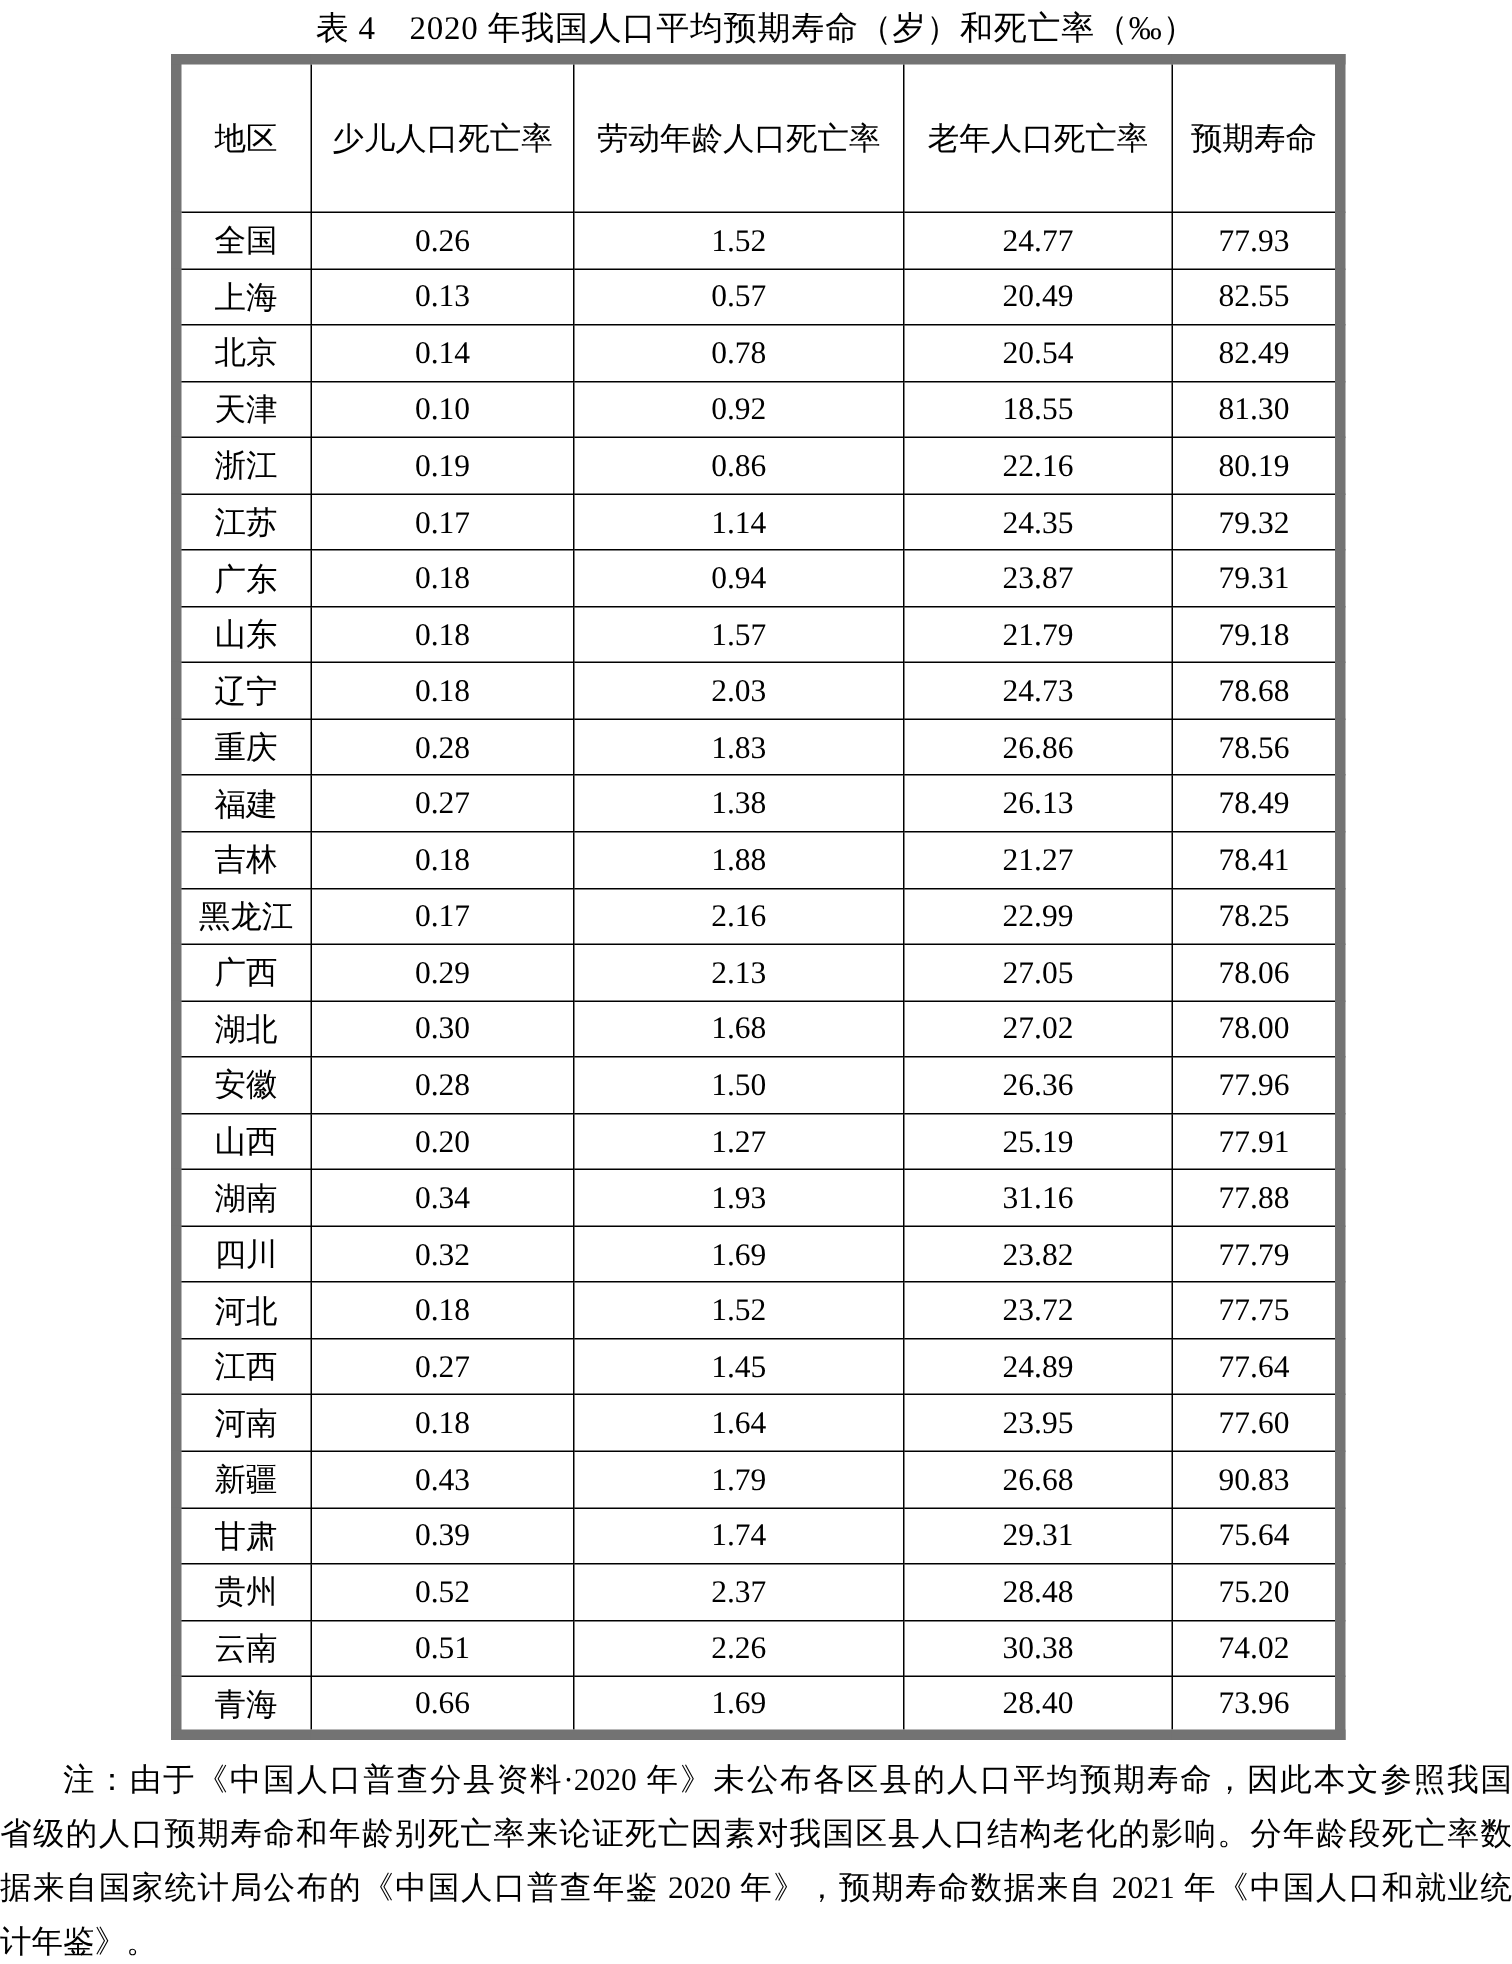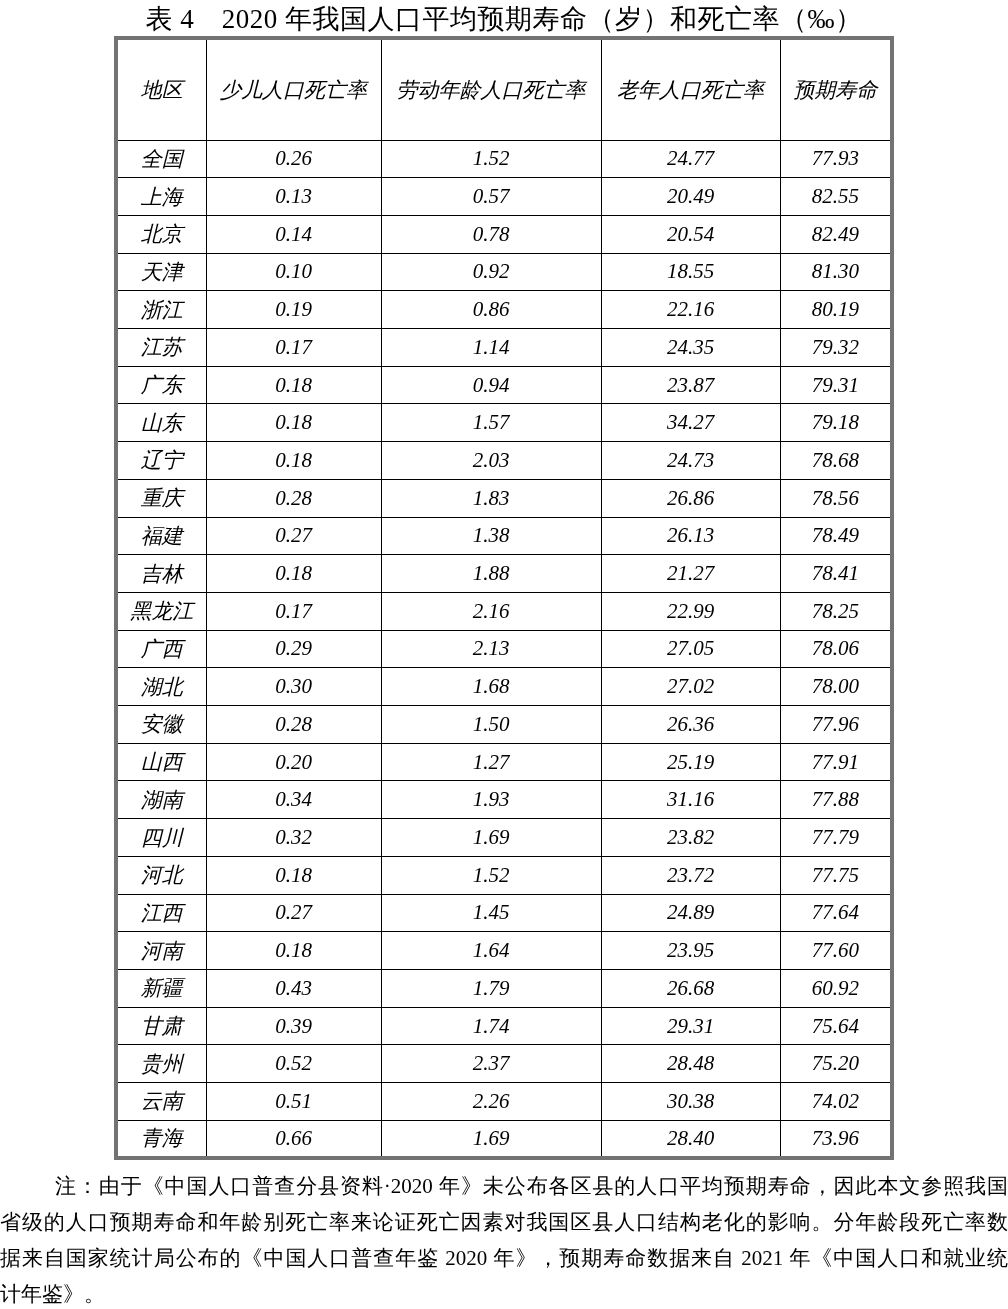--- a/index.html
+++ b/index.html
@@ -10,34 +10,33 @@
     font-family: "Liberation Serif", "DejaVu Serif", serif;
   }
   .page {
     width: 1008px;
     height: 1309px;
     overflow: hidden;
     background: #ffffff;
   }
   .title {
     text-align: center;
-    font-size: 27px;
+    font-size: 22px;
     line-height: 30px;
     padding-top: 4px;
     letter-spacing: 0.5px;
   }
   table.data-table {
     border-collapse: collapse;
     table-layout: fixed;
     margin-left: 114px;
     width: 776px;
     height: 1124px;
     margin-top: 2px;
-    border: 4px solid #737373;
-    font-style: italic;
+    border: 7px solid #737373;
   }
   .data-table th,
   .data-table td {
     border: 1px solid #000000;
     text-align: center;
     vertical-align: middle;
     font-size: 21px;
     font-weight: normal;
     padding: 0;
     overflow: hidden;
@@ -55,21 +54,20 @@
   }
   .note-line {
     line-height: 36px;
     height: 36px;
     text-align: justify;
     text-align-last: justify;
     overflow: hidden;
   }
   .note-line.first {
     text-indent: 42px;
-    padding-left: 13px;
   }
   .note-line.last {
     text-align: left;
     text-align-last: left;
   }
 </style>
 </head>
 <body>
 
 <div class="page">
@@ -140,21 +138,21 @@
           <td>广东</td>
           <td>0.18</td>
           <td>0.94</td>
           <td>23.87</td>
           <td>79.31</td>
         </tr>
         <tr>
           <td>山东</td>
           <td>0.18</td>
           <td>1.57</td>
-          <td>34.27</td>
+          <td>21.79</td>
           <td>79.18</td>
         </tr>
         <tr>
           <td>辽宁</td>
           <td>0.18</td>
           <td>2.03</td>
           <td>24.73</td>
           <td>78.68</td>
         </tr>
         <tr>
@@ -246,21 +244,21 @@
           <td>0.18</td>
           <td>1.64</td>
           <td>23.95</td>
           <td>77.60</td>
         </tr>
         <tr>
           <td>新疆</td>
           <td>0.43</td>
           <td>1.79</td>
           <td>26.68</td>
-          <td>60.92</td>
+          <td>90.83</td>
         </tr>
         <tr>
           <td>甘肃</td>
           <td>0.39</td>
           <td>1.74</td>
           <td>29.31</td>
           <td>75.64</td>
         </tr>
         <tr>
           <td>贵州</td>

